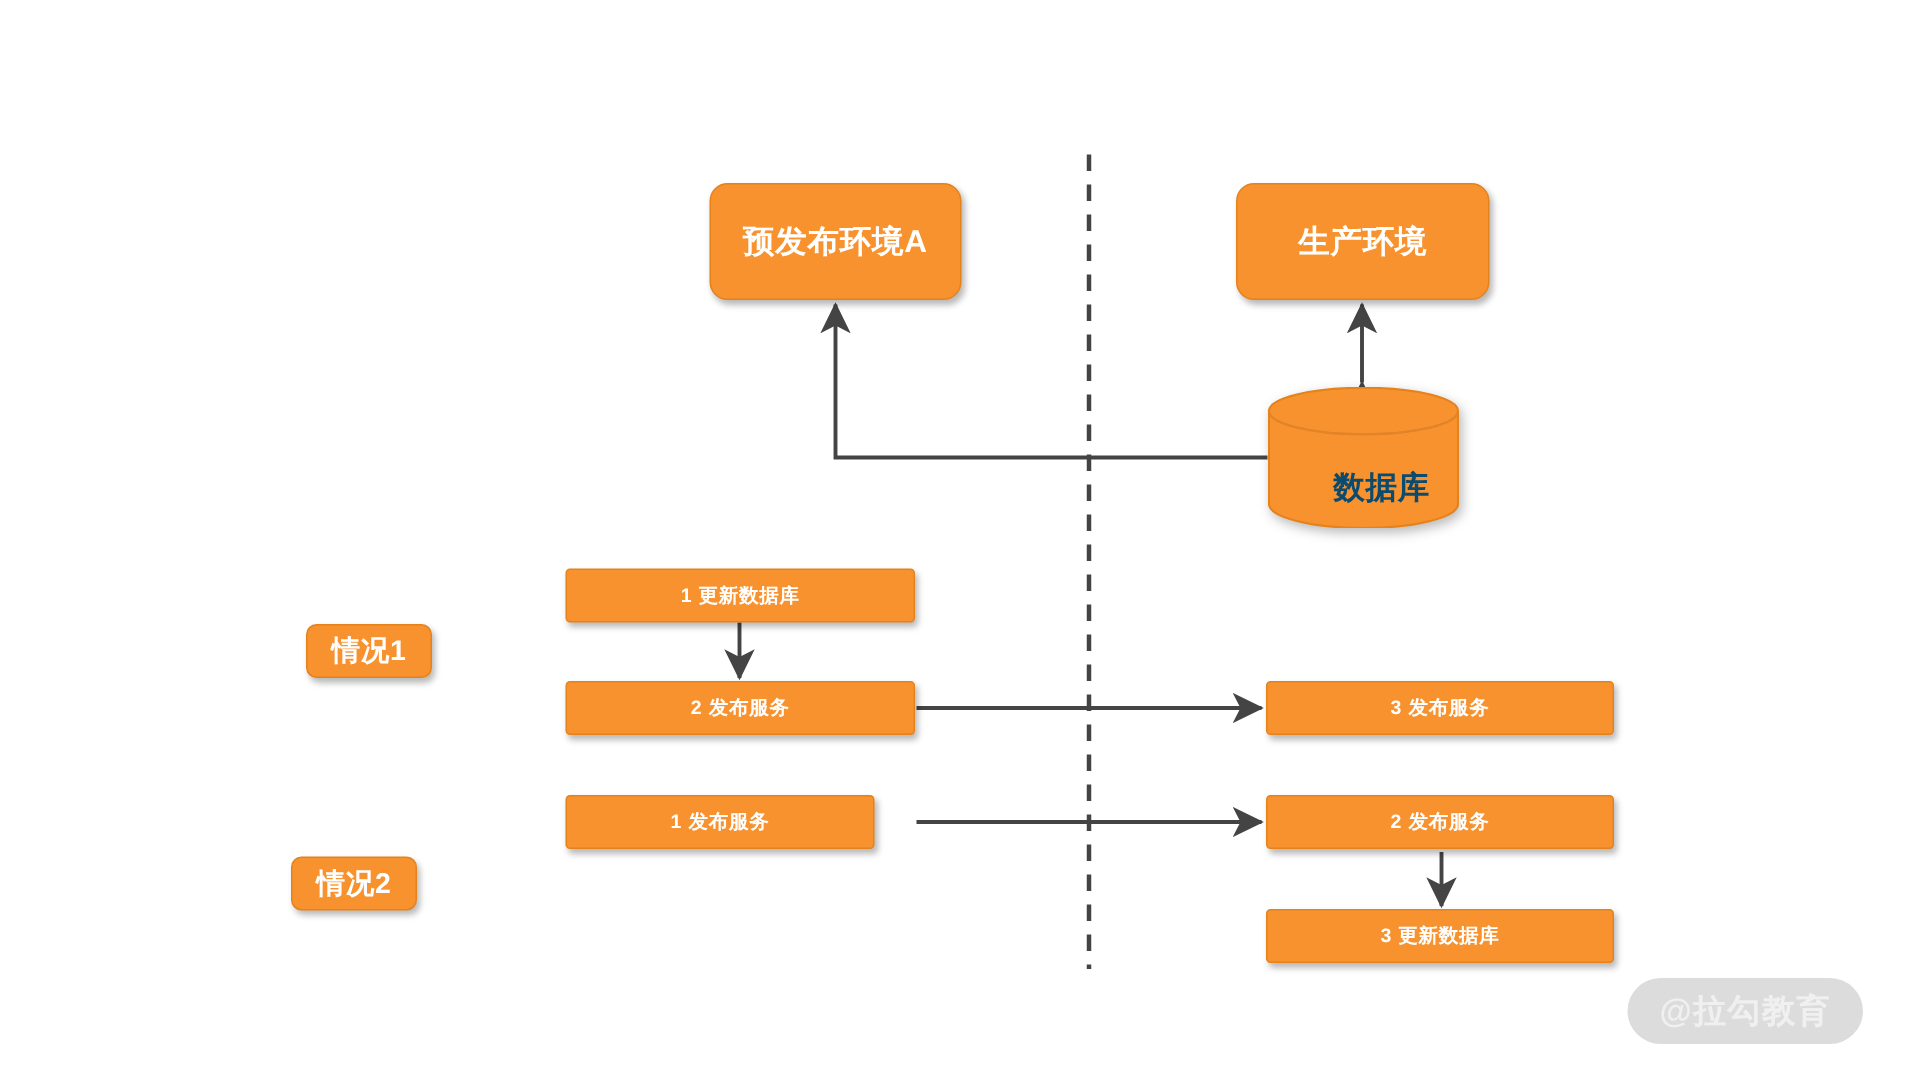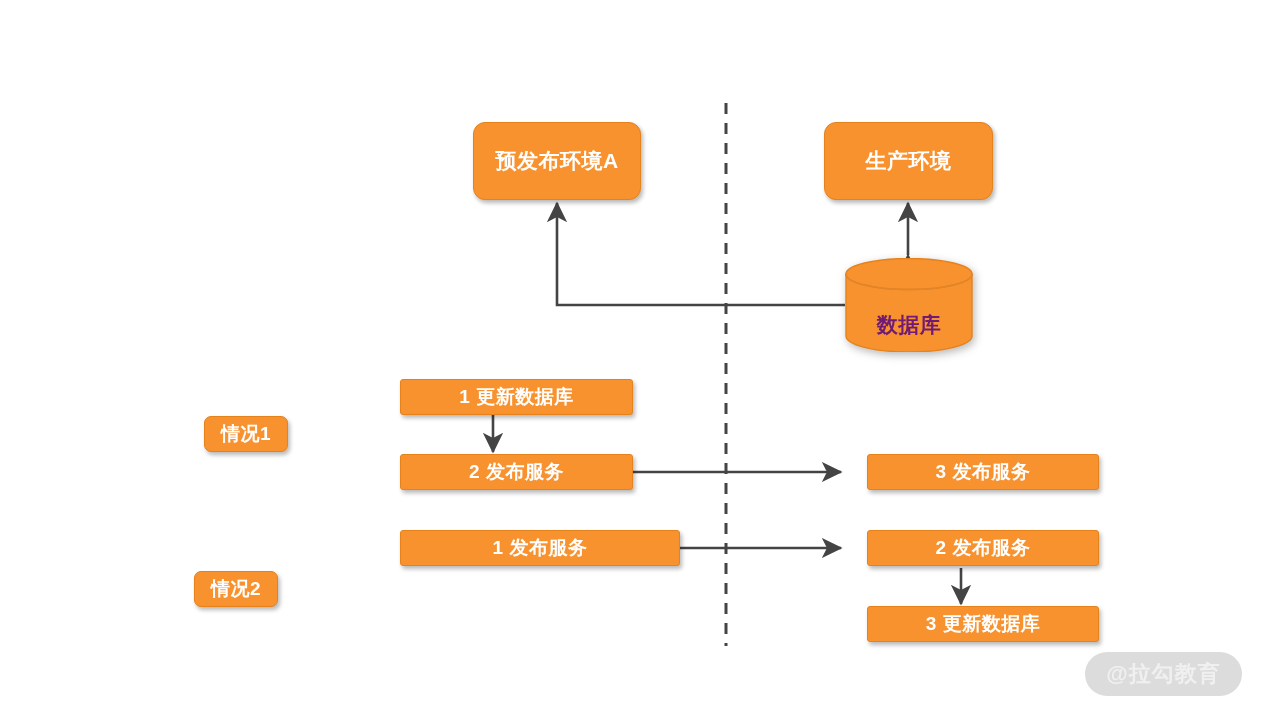--- a/index.html
+++ b/index.html
@@ -45,40 +45,39 @@
     z-index: 3;
     white-space: nowrap;
     user-select: none;
   }
   .node.env {
     border-radius: 12px;
     font-size: 21px;
   }
   .node.step {
     border-radius: 3px;
-    font-size: 19px;
-    margin-left: 23px;
+    font-size: 13px;
   }
   .node.caselabel {
     border-radius: 7px;
     font-size: 19px;
   }
 
   
   .db {
     position: absolute;
     z-index: 3;
     filter: drop-shadow(2px 3px 4px rgba(0,0,0,0.28));
   }
   .db .db-label {
     position: absolute;
-    left: 0;
+    left: 12px;
     width: 100%;
     text-align: center;
-    color: #701a75;
+    color: #0c4a6e;
     font-weight: bold;
     font-size: 21px;
     letter-spacing: 0.5px;
     user-select: none;
     pointer-events: none;
   }
 
   
   .watermark {
     position: absolute;
@@ -143,21 +142,21 @@
   <div class="node caselabel" style="left:204px; top:416px; width:84px; height:36px;">情况1</div>
 
   <div class="node step" style="left:377px; top:379px; width:233px; height:36px;">1 更新数据库</div>
 
   <div class="node step" style="left:377px; top:454px; width:233px; height:36px;">2 发布服务</div>
 
   <div class="node step" style="left:844px; top:454px; width:232px; height:36px;">3 发布服务</div>
 
   <div class="node caselabel" style="left:194px; top:571px; width:84px; height:36px;text-align:right;">情况2</div>
 
-  <div class="node step" style="left:377px; top:530px; width:280px; height:36px;">1 发布服务</div>
+  <div class="node step" style="left:377px; top:530px; width:206px; height:36px;">1 发布服务</div>
 
   <div class="node step" style="left:844px; top:530px; width:232px; height:36px;">2 发布服务</div>
 
   <div class="node step" style="left:844px; top:606px; width:232px; height:36px;">3 更新数据库</div>
 
   <div class="watermark" style="left:1085px; top:652px; width:157px; height:44px;">@拉勾教育</div>
 
 </div>
 
 </body></html>

